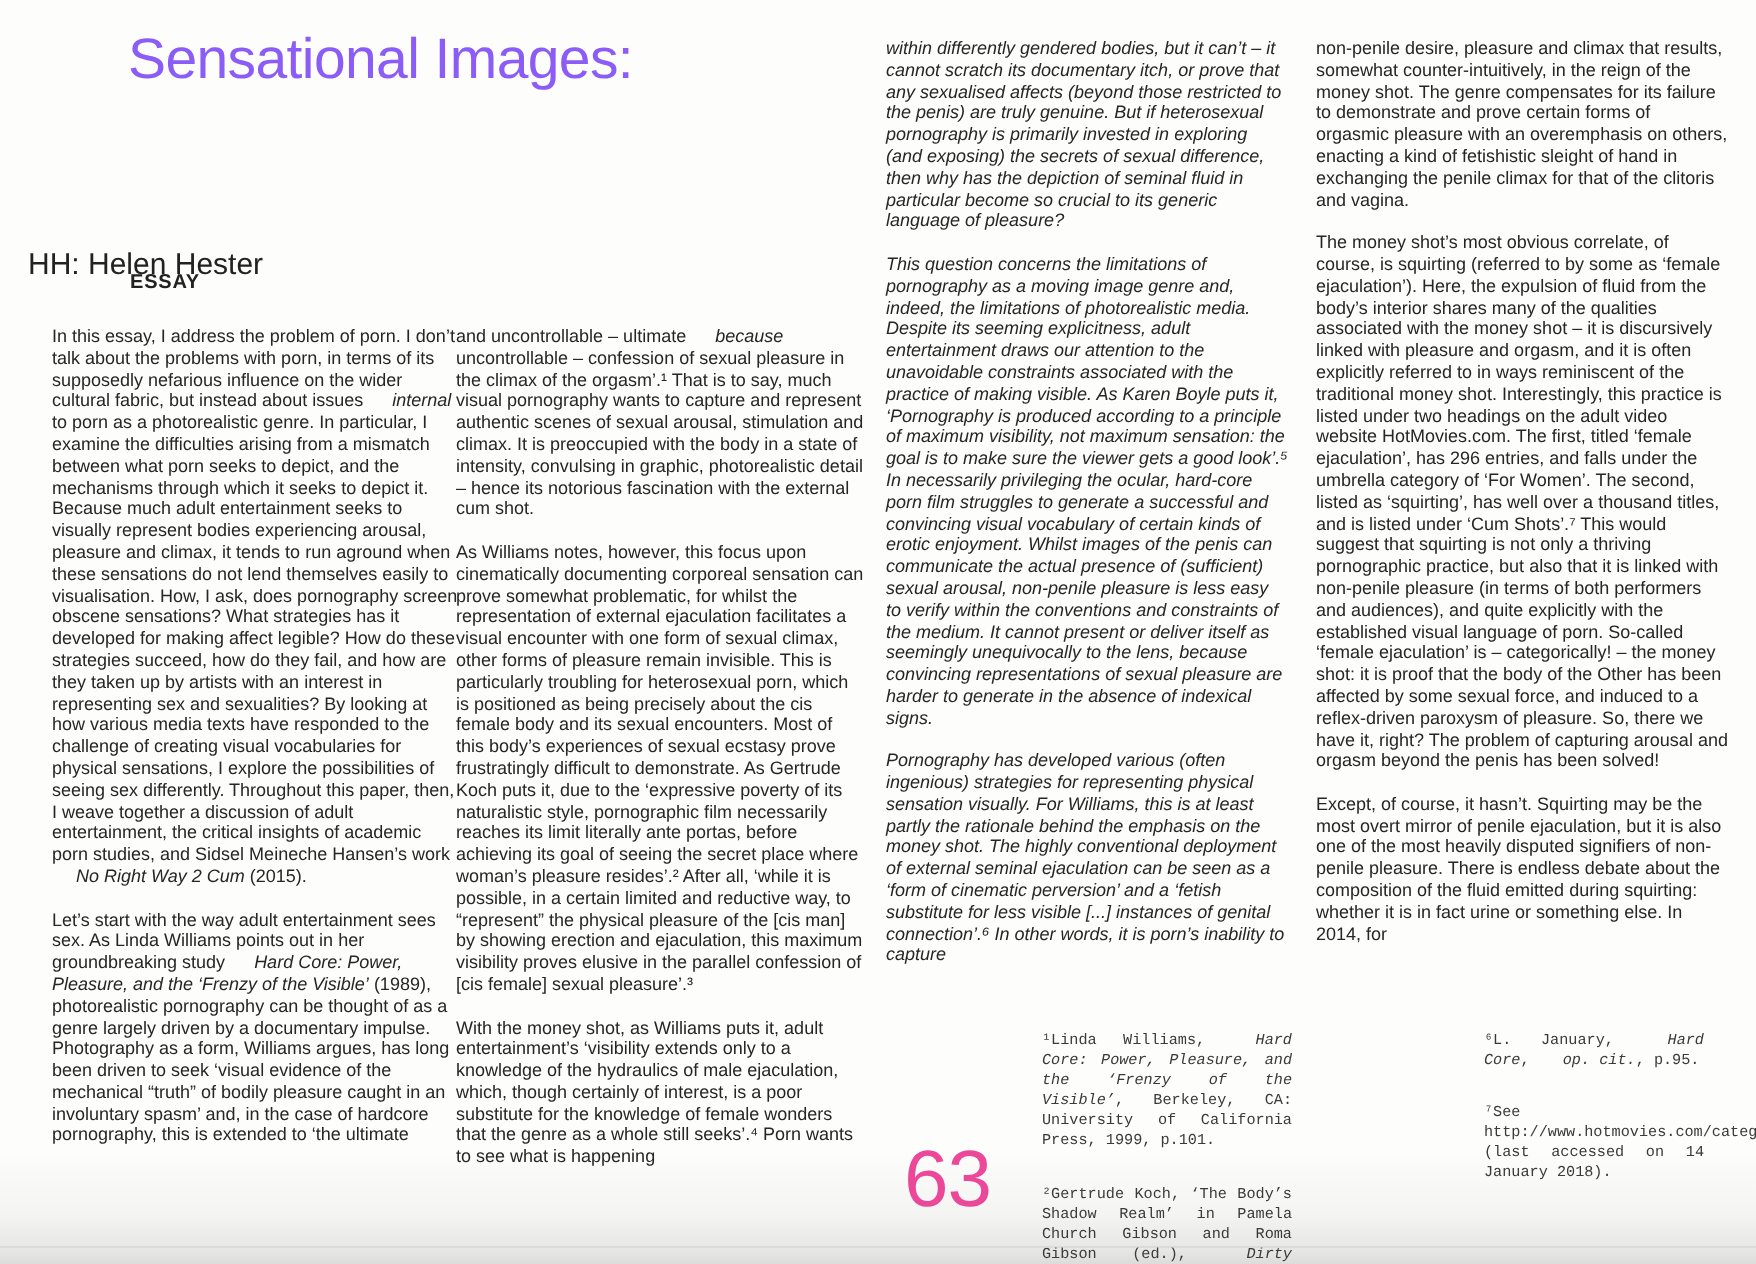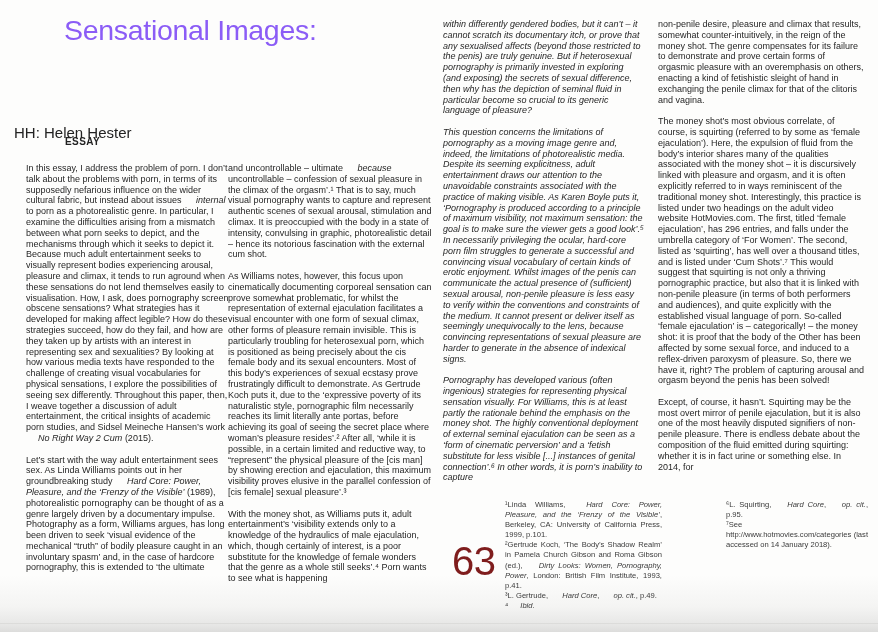--- a/index.html
+++ b/index.html
@@ -18,24 +18,24 @@
   .title span{display:block;}
   .author{position:absolute;left:14px;top:124px;font-size:15px;color:#222;}
   .kicker{position:absolute;left:65px;top:136px;font-size:10px;font-weight:700;letter-spacing:.4px;color:#222;}
   .col{position:absolute;font-size:9px;line-height:10.8px;text-align:left;color:#262626;}
   .col p{margin:0 0 10.8px;}
   #c1{left:14px;top:163px;width:204px;margin-left:12px;}
   #c2{left:228px;top:163px;width:204px;}
   #c3{left:443px;top:19px;width:201px;font-style:italic;}
   #c4{left:658px;top:19px;width:206px;}
   .fn{position:absolute;font-size:7.6px;line-height:10.1px;text-align:justify;color:#3a3a3a;}
-  .fn p{margin:0;}
+  .fn p{margin:16px;font-family:Liberation Mono, monospace;}
   #fnL{left:505px;top:500px;width:157px;}
   #fnR{left:726px;top:500px;width:142px;}
-  .pagenum{position:absolute;left:452px;top:541px;font-size:40px;line-height:1;color:#7f1d1d;letter-spacing:-0.5px;}
+  .pagenum{position:absolute;left:452px;top:570px;font-size:40px;line-height:1;color:#ec4899;letter-spacing:-0.5px;}
   i{font-style:italic;padding-left:12px;}
 </style>
 </head>
 <body>
 
 <div class="title">
   <span>Sensational Images:</span>
 </div>
 
 <div class="author">HH: Helen Hester</div>
@@ -61,19 +61,19 @@
     <p><span>Except, of course, it hasn’t. Squirting may be the most overt mirror of penile ejaculation, but it is also one of the most heavily disputed signifiers of non-penile pleasure. There is endless debate about the composition of the fluid emitted during squirting: whether it is in fact urine or something else. In 2014, for</span></p>
   </div>
 
 <div class="fn" id="fnL">
     <p><span>¹Linda Williams, </span><i>Hard Core: Power, Pleasure, and the ‘Frenzy of the Visible’</i><span>, Berkeley, CA: University of California Press, 1999, p.101.</span></p>
     <p><span>²Gertrude Koch, ‘The Body’s Shadow Realm’ in Pamela Church Gibson and Roma Gibson (ed.), </span><i>Dirty Looks: Women, Pornography, Power</i><span>, London: British Film Institute, 1993, p.41.</span></p>
     <p><span>³L. Gertrude, </span><i>Hard Core</i><span>, </span><i>op. cit.</i><span>, p.49.</span></p>
     <p><span>⁴</span><i>Ibid</i><span>.</span></p>
   </div>
 <div class="fn" id="fnR">
-    <p><span>⁶L. Squirting, </span><i>Hard Core</i><span>, </span><i>op. cit.</i><span>, p.95.</span></p>
+    <p><span>⁶L. January, </span><i>Hard Core</i><span>, </span><i>op. cit.</i><span>, p.95.</span></p>
     <p><span>⁷See http://www.hotmovies.com/categories (last accessed on 14 January 2018).</span></p>
   </div>
 
 <div class="pagenum">63</div>
 
 <div class="edge-line"></div>
 
 </body></html>

